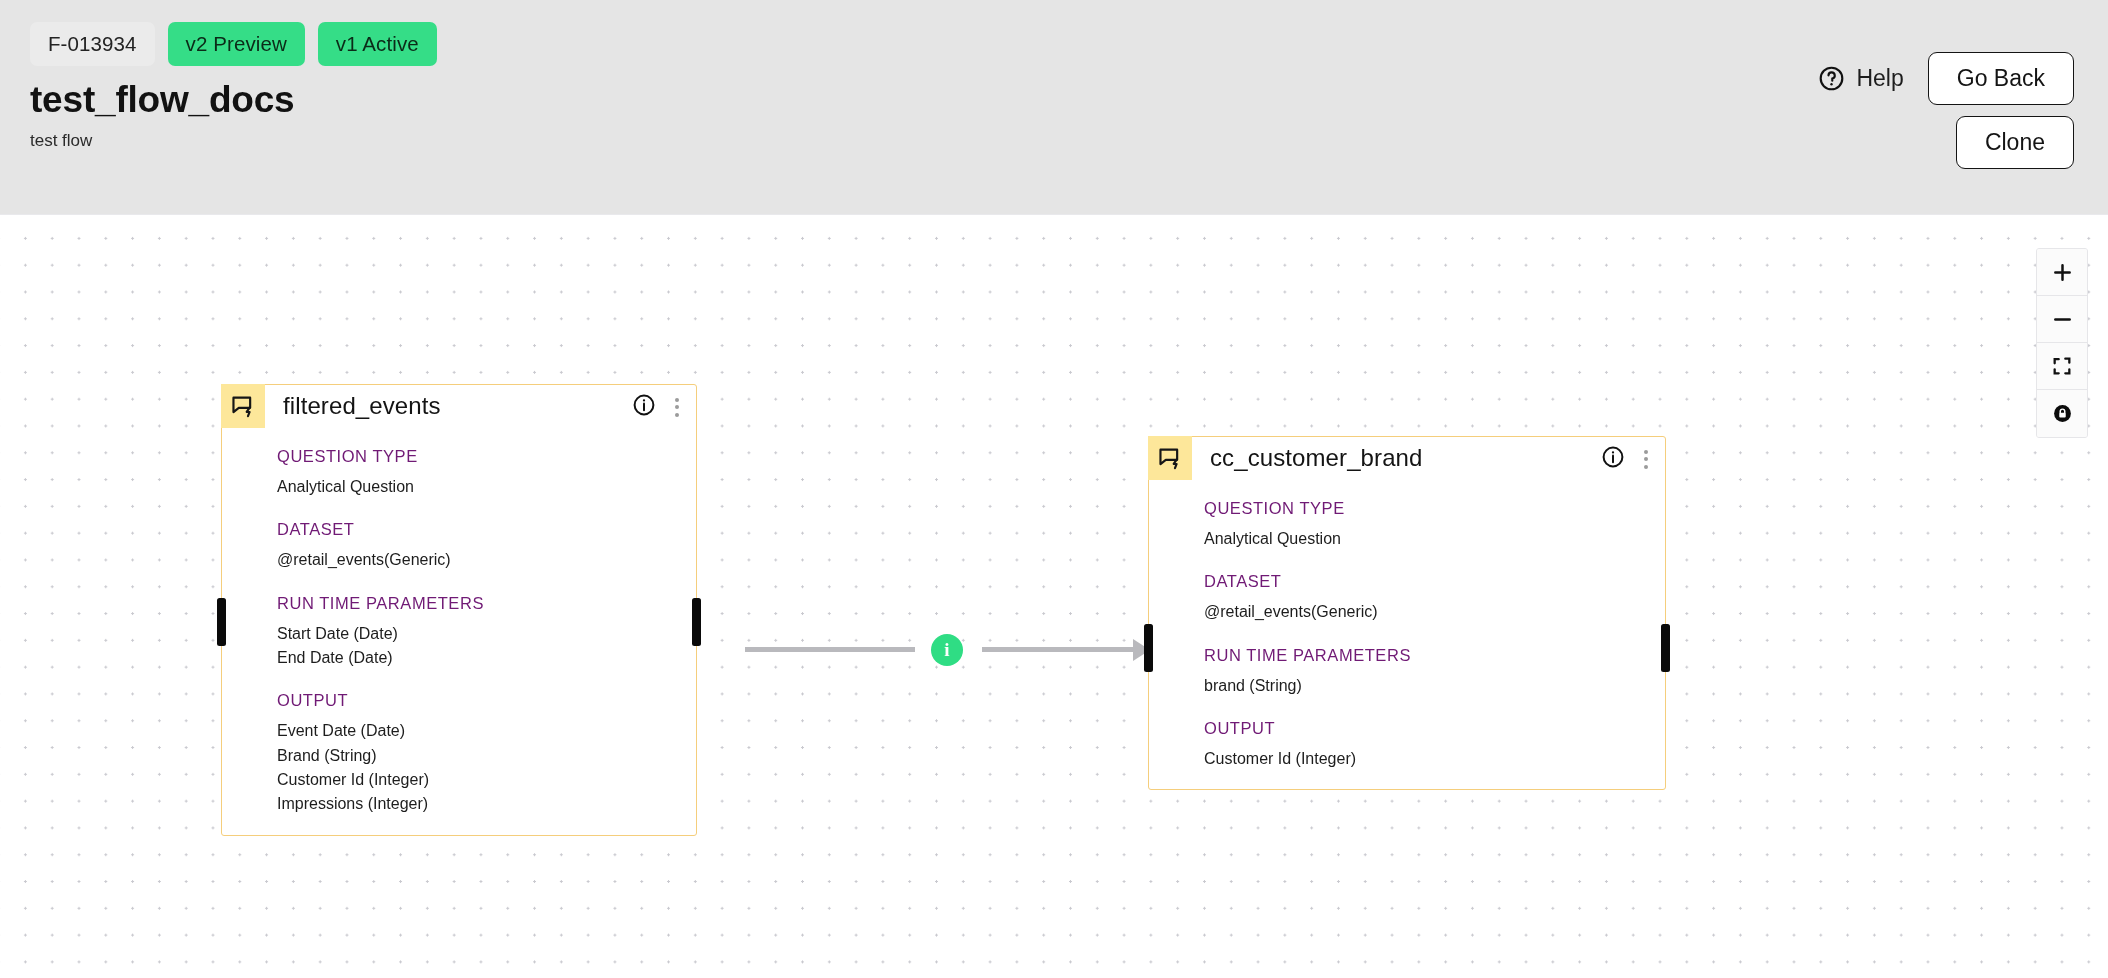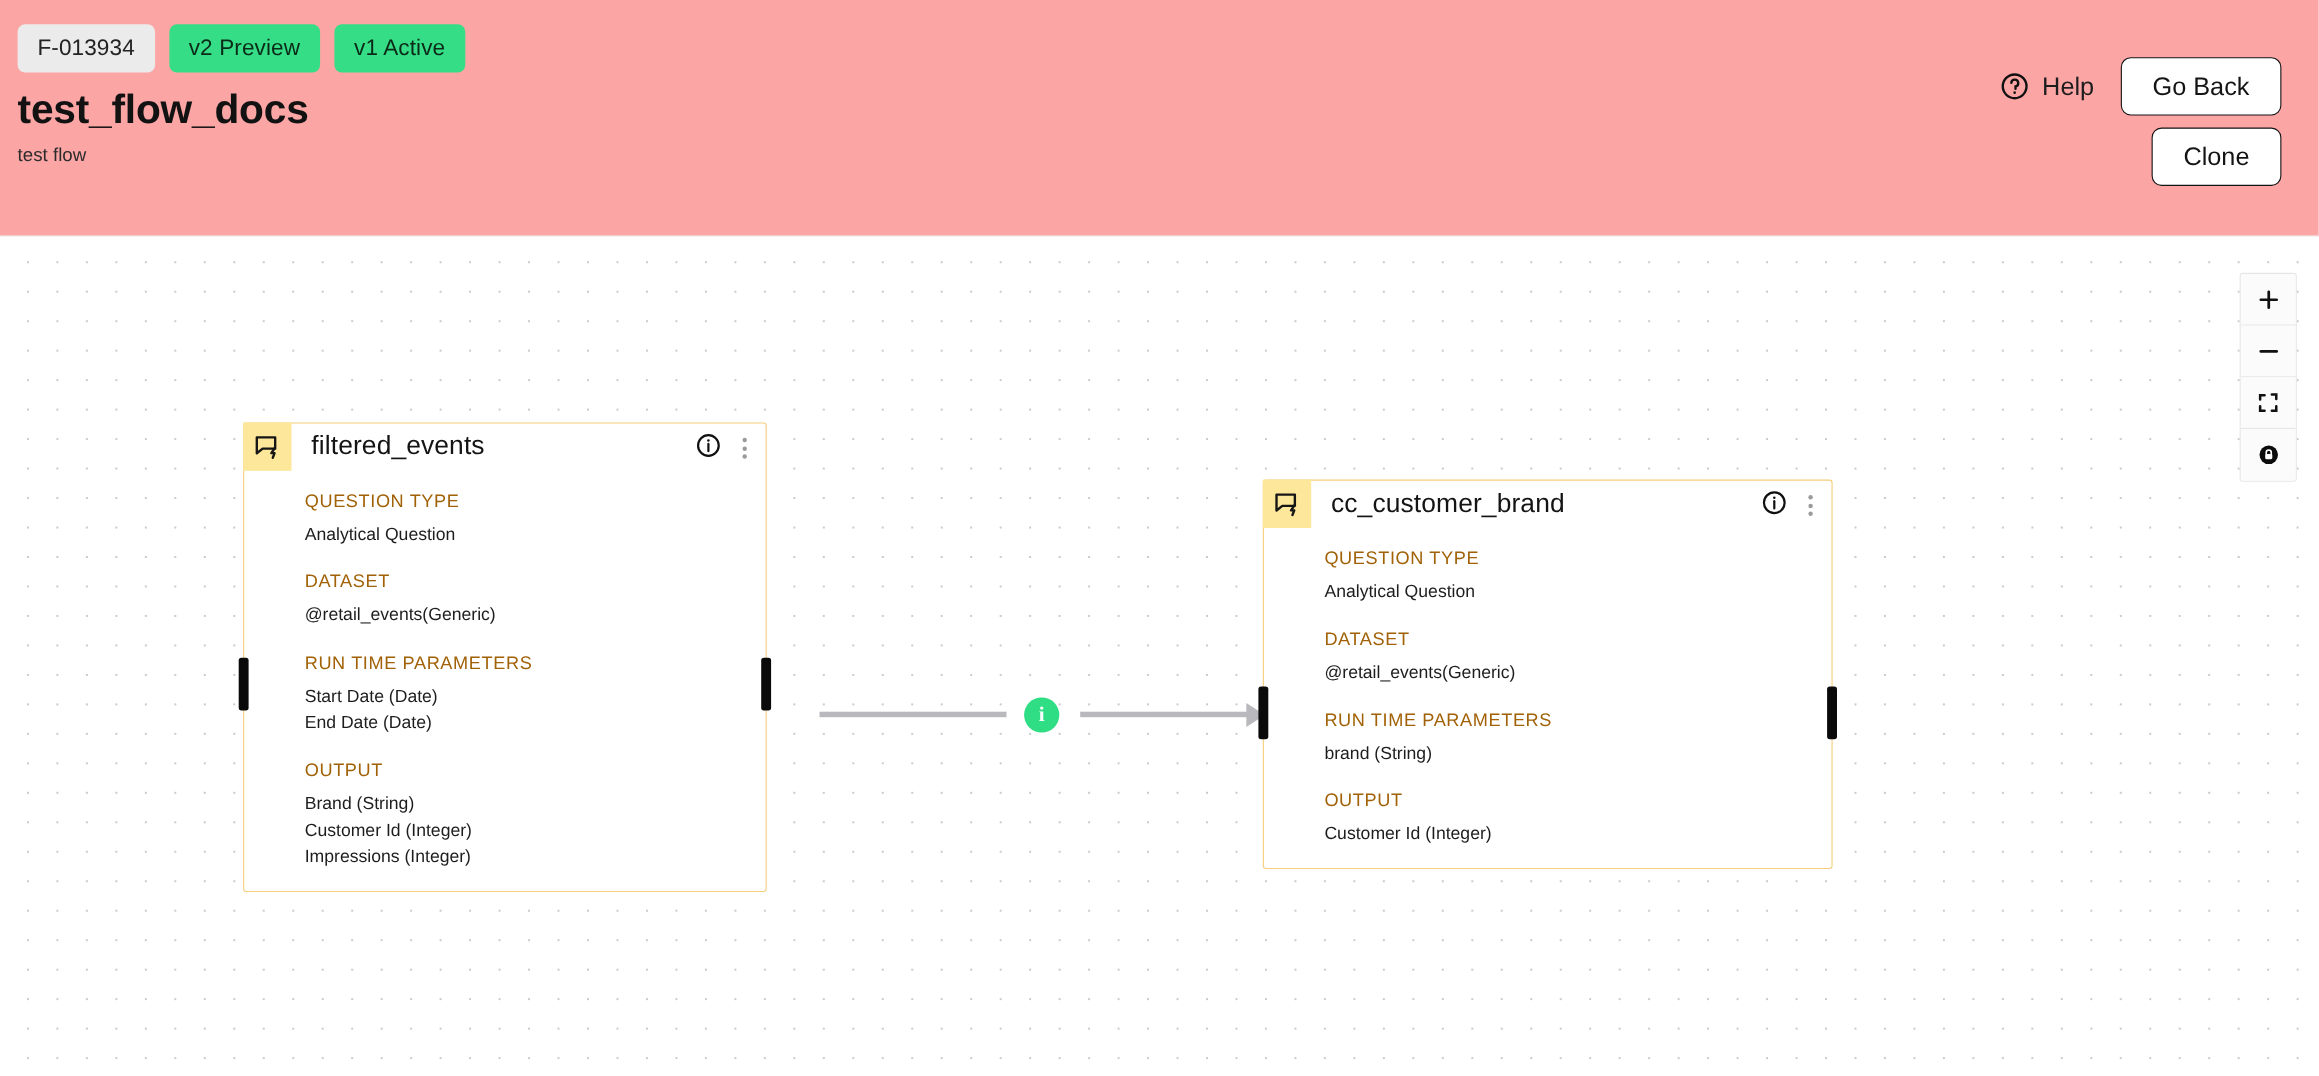--- a/index.html
+++ b/index.html
@@ -12,23 +12,23 @@
     color: #1a1a1a;
   }
 
   .app { width: 2108px; height: 978px; position: relative; display: flex; flex-direction: column; }
 
   
   .header {
     position: relative;
     height: 215px;
     flex: 0 0 215px;
-    background: #fca5a5;
+    background: #e5e5e5;
     border-bottom: 1px solid #e9e9ec;
-    padding: 22px 30px 0 16px;
+    padding: 22px 30px 0 30px;
   }
   .badges { display: flex; align-items: center; gap: 13px; height: 44px; }
   .badge {
     display: inline-flex; align-items: center; justify-content: center;
     height: 44px; padding: 0 18px;
     border-radius: 7px;
     font-size: 20.5px;
     letter-spacing: .1px;
     white-space: nowrap;
   }
@@ -150,21 +150,21 @@
     padding: 4px 5px; cursor: pointer;
   }
   .kebab i { display: block; width: 4px; height: 4px; border-radius: 50%; background: #9b9b9b; }
 
   .node-body { padding: 8px 0 0 55px; }
   .field { margin-bottom: 21px; }
   .field:last-child { margin-bottom: 0; }
   .field-label {
     font-size: 16.5px;
     letter-spacing: .55px;
-    color: #a16207;
+    color: #701a75;
     margin-bottom: 9px;
     text-transform: uppercase;
   }
   .field-value {
     font-size: 16px;
     color: #1d1d1d;
     line-height: 1.52;
   }
 
   
@@ -299,20 +299,21 @@
           <div class="field-label">DATASET</div>
           <div class="field-value">@retail_events(Generic)</div>
         </div>
         <div class="field">
           <div class="field-label">RUN TIME PARAMETERS</div>
           <div class="field-value">Start Date (Date)</div>
           <div class="field-value">End Date (Date)</div>
         </div>
         <div class="field">
           <div class="field-label">OUTPUT</div>
+          <div class="field-value">Event Date (Date)</div>
           <div class="field-value">Brand (String)</div>
           <div class="field-value">Customer Id (Integer)</div>
           <div class="field-value">Impressions (Integer)</div>
         </div>
       </div>
       <span class="handle handle-left" style="top:213px;"></span>
       <span class="handle handle-right" style="top:213px;"></span>
     </div>
 
     <div class="edge" style="left:745px; top:432px; width:407px;">

